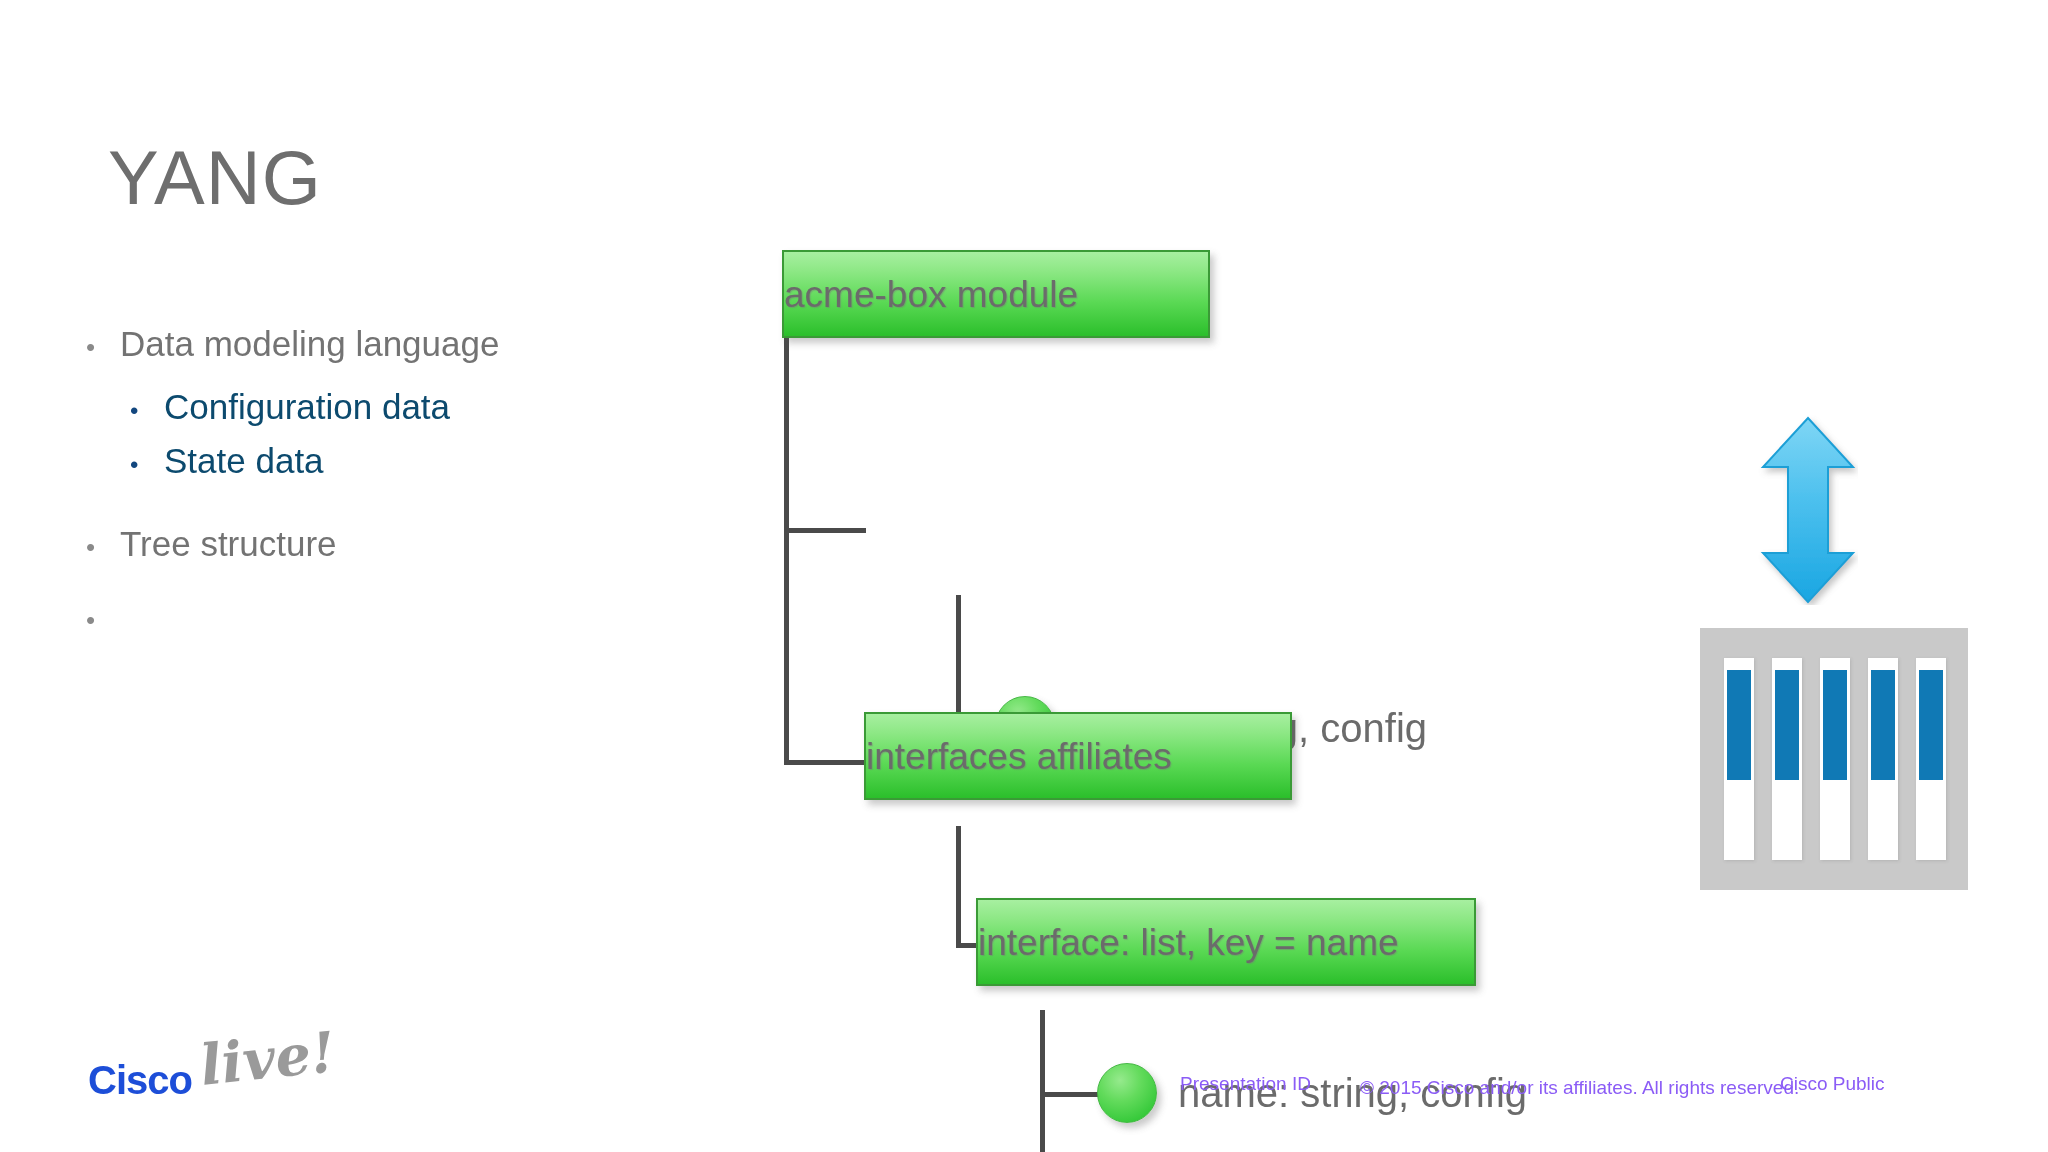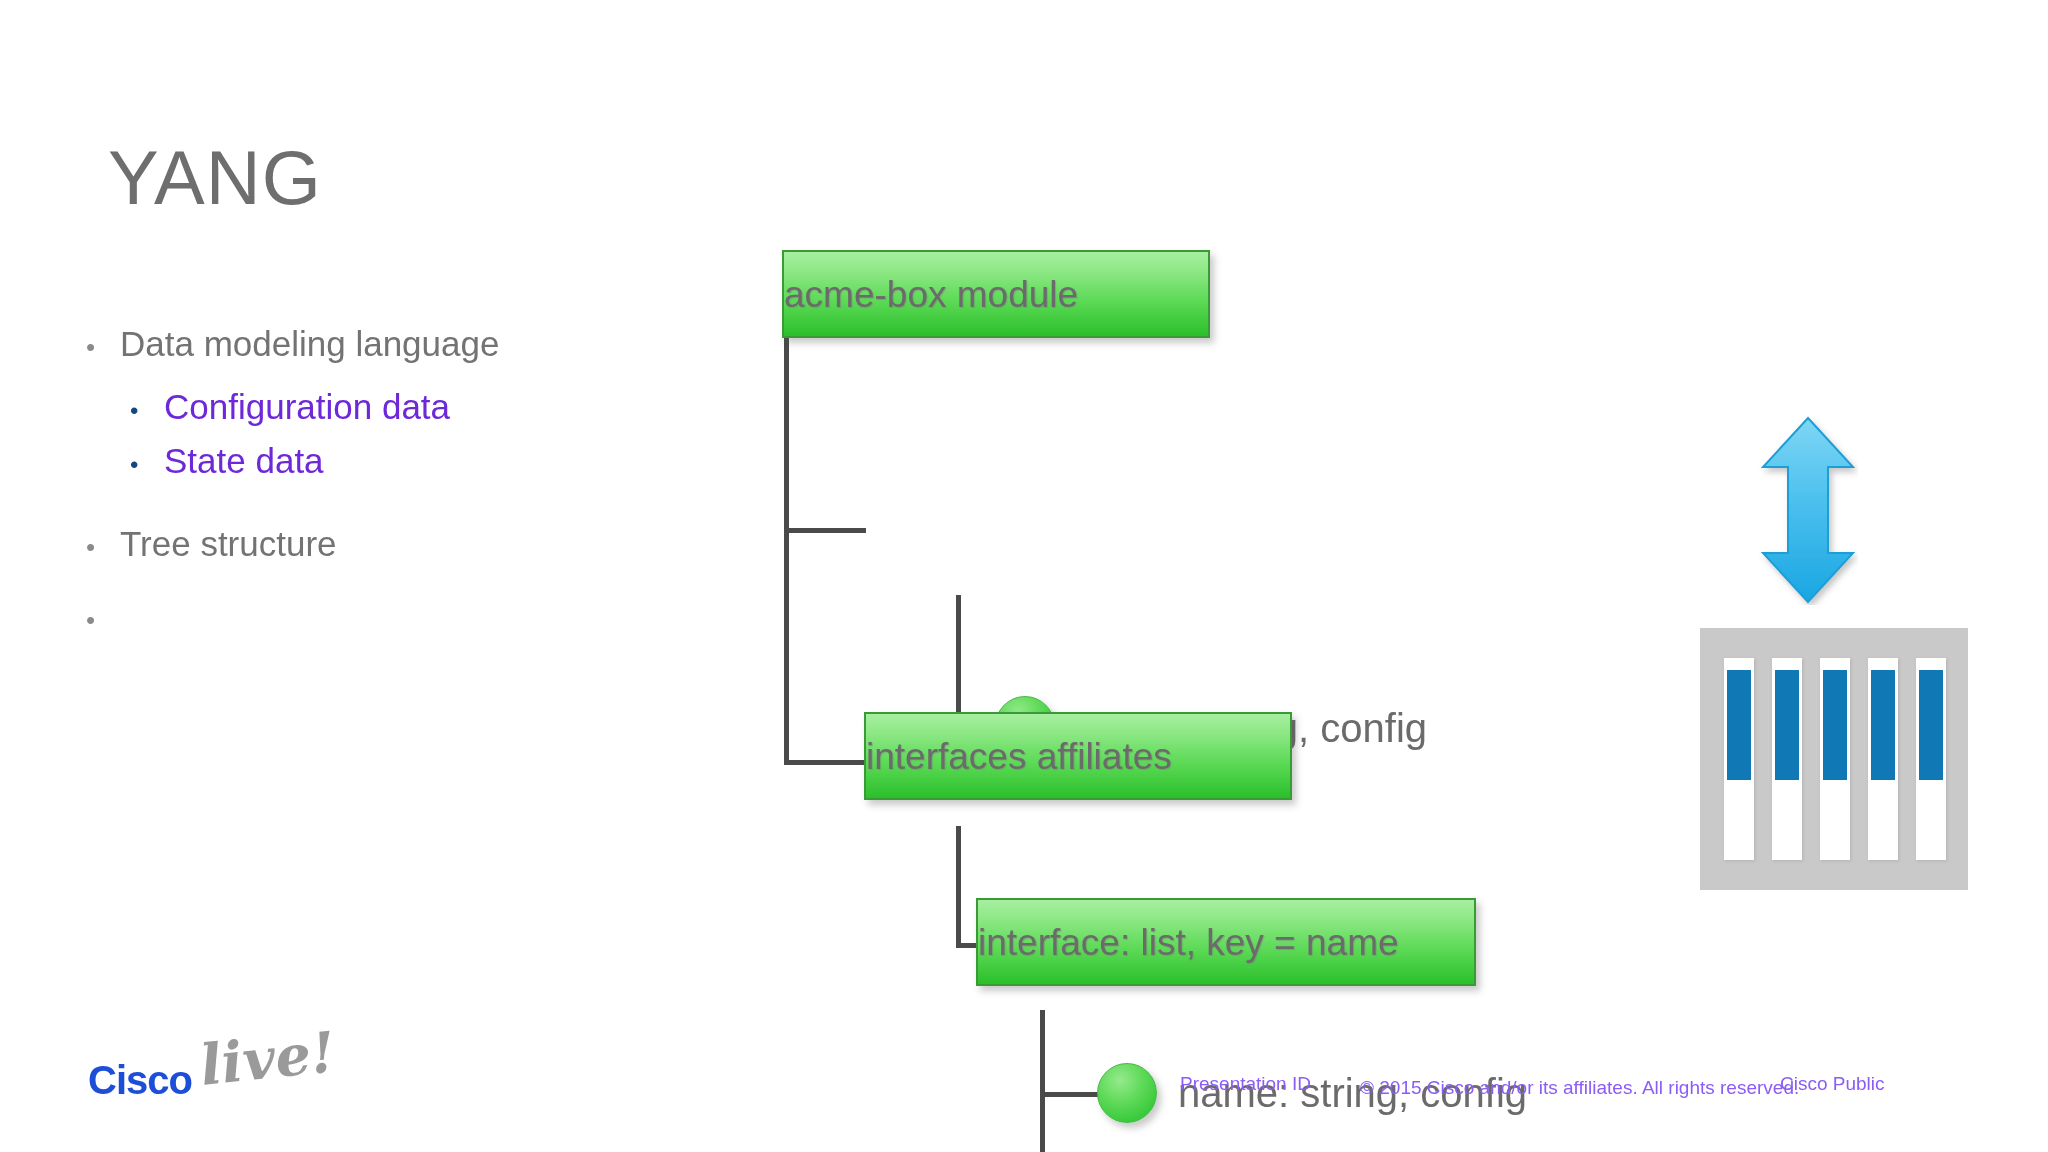--- a/index.html
+++ b/index.html
@@ -71,21 +71,21 @@
   }
   .bullet-l2 .bullet-dot {
     width: 34px;
     color: #13477f;
     font-size: 24px;
     line-height: 1;
     flex: none;
   }
   .bullet-l2 .bullet-text {
     font-size: 35px;
-    color: #6d28d9;
+    color: #0c4a6e;
     line-height: 1.35;
     white-space: nowrap;
   }
   .gap-sm { height: 24px; }
   .gap-md { height: 30px; }
 
   
   #tree-diagram {
     position: absolute;
     left: 760px;

